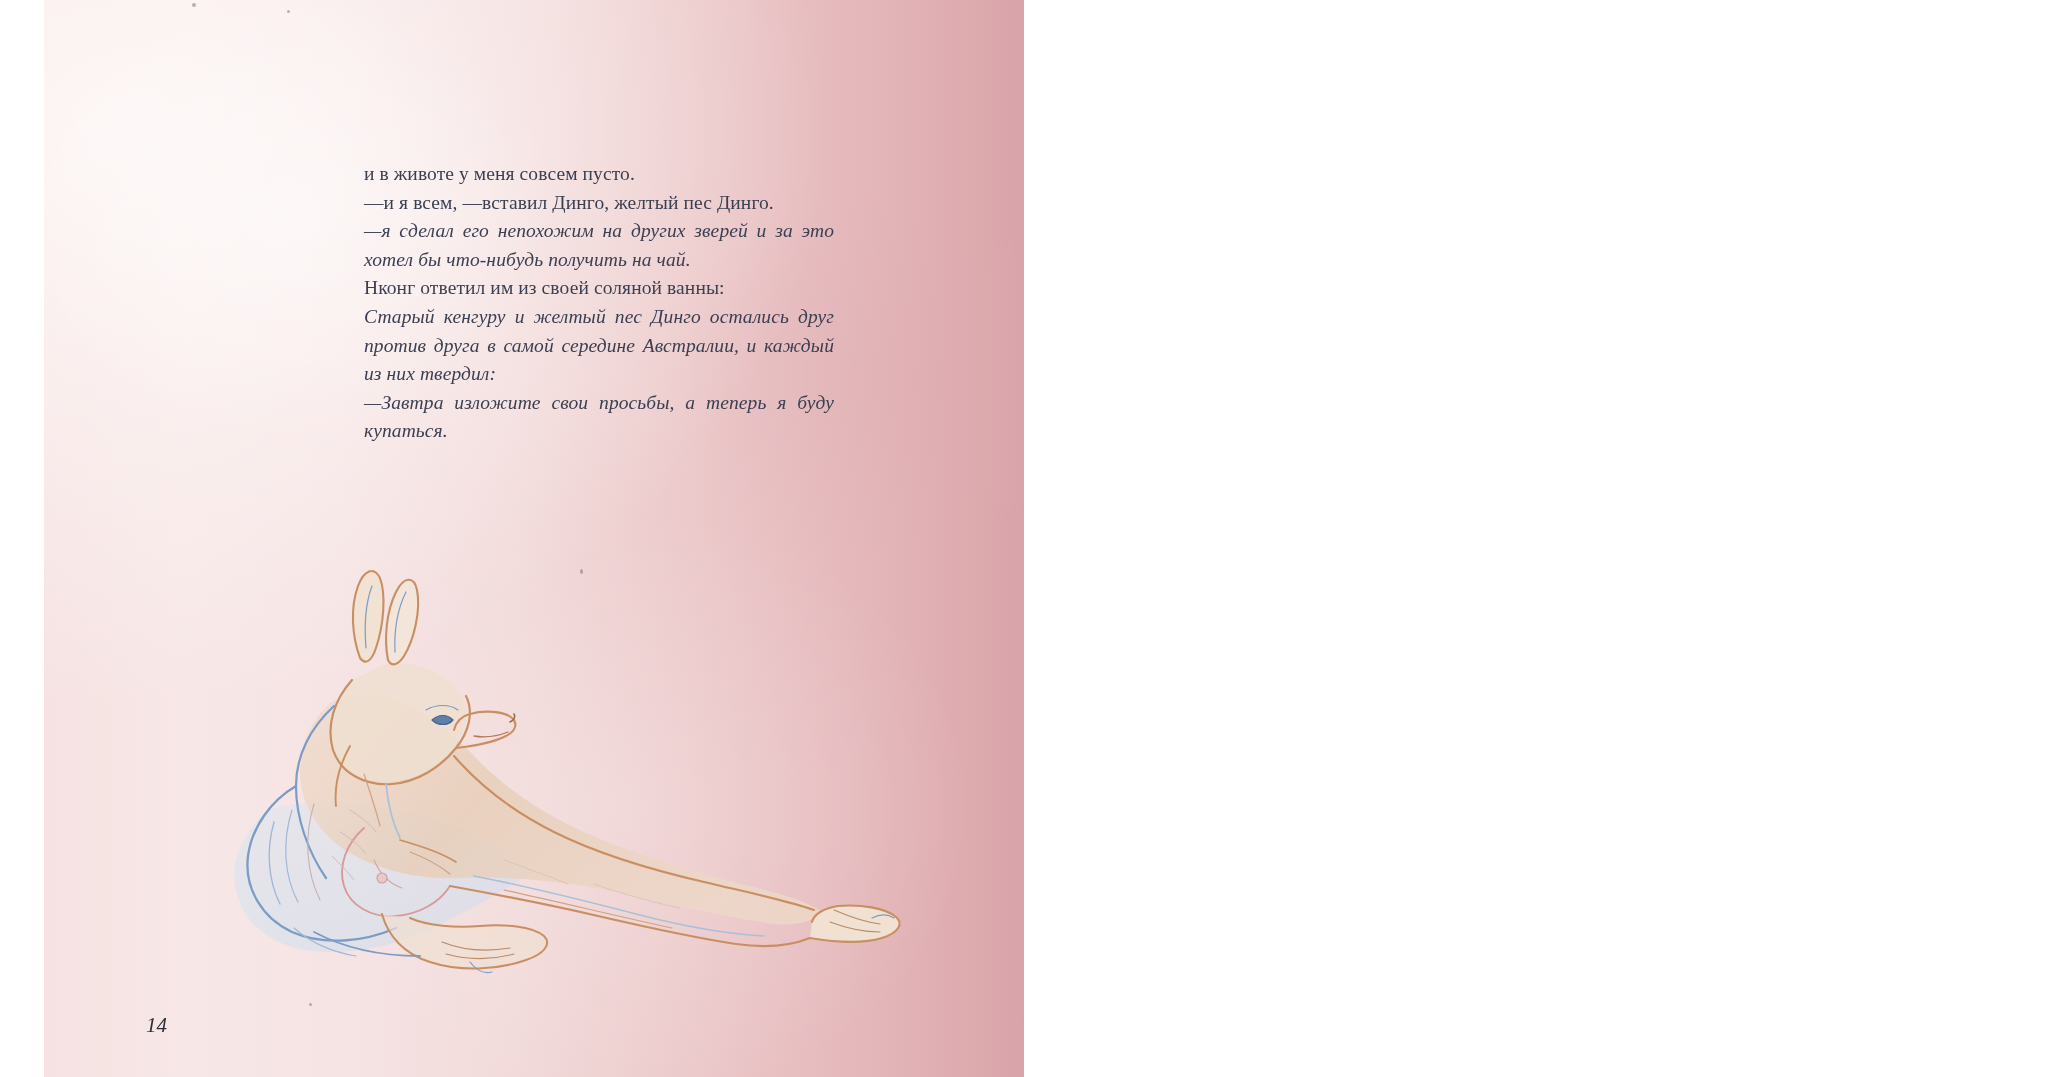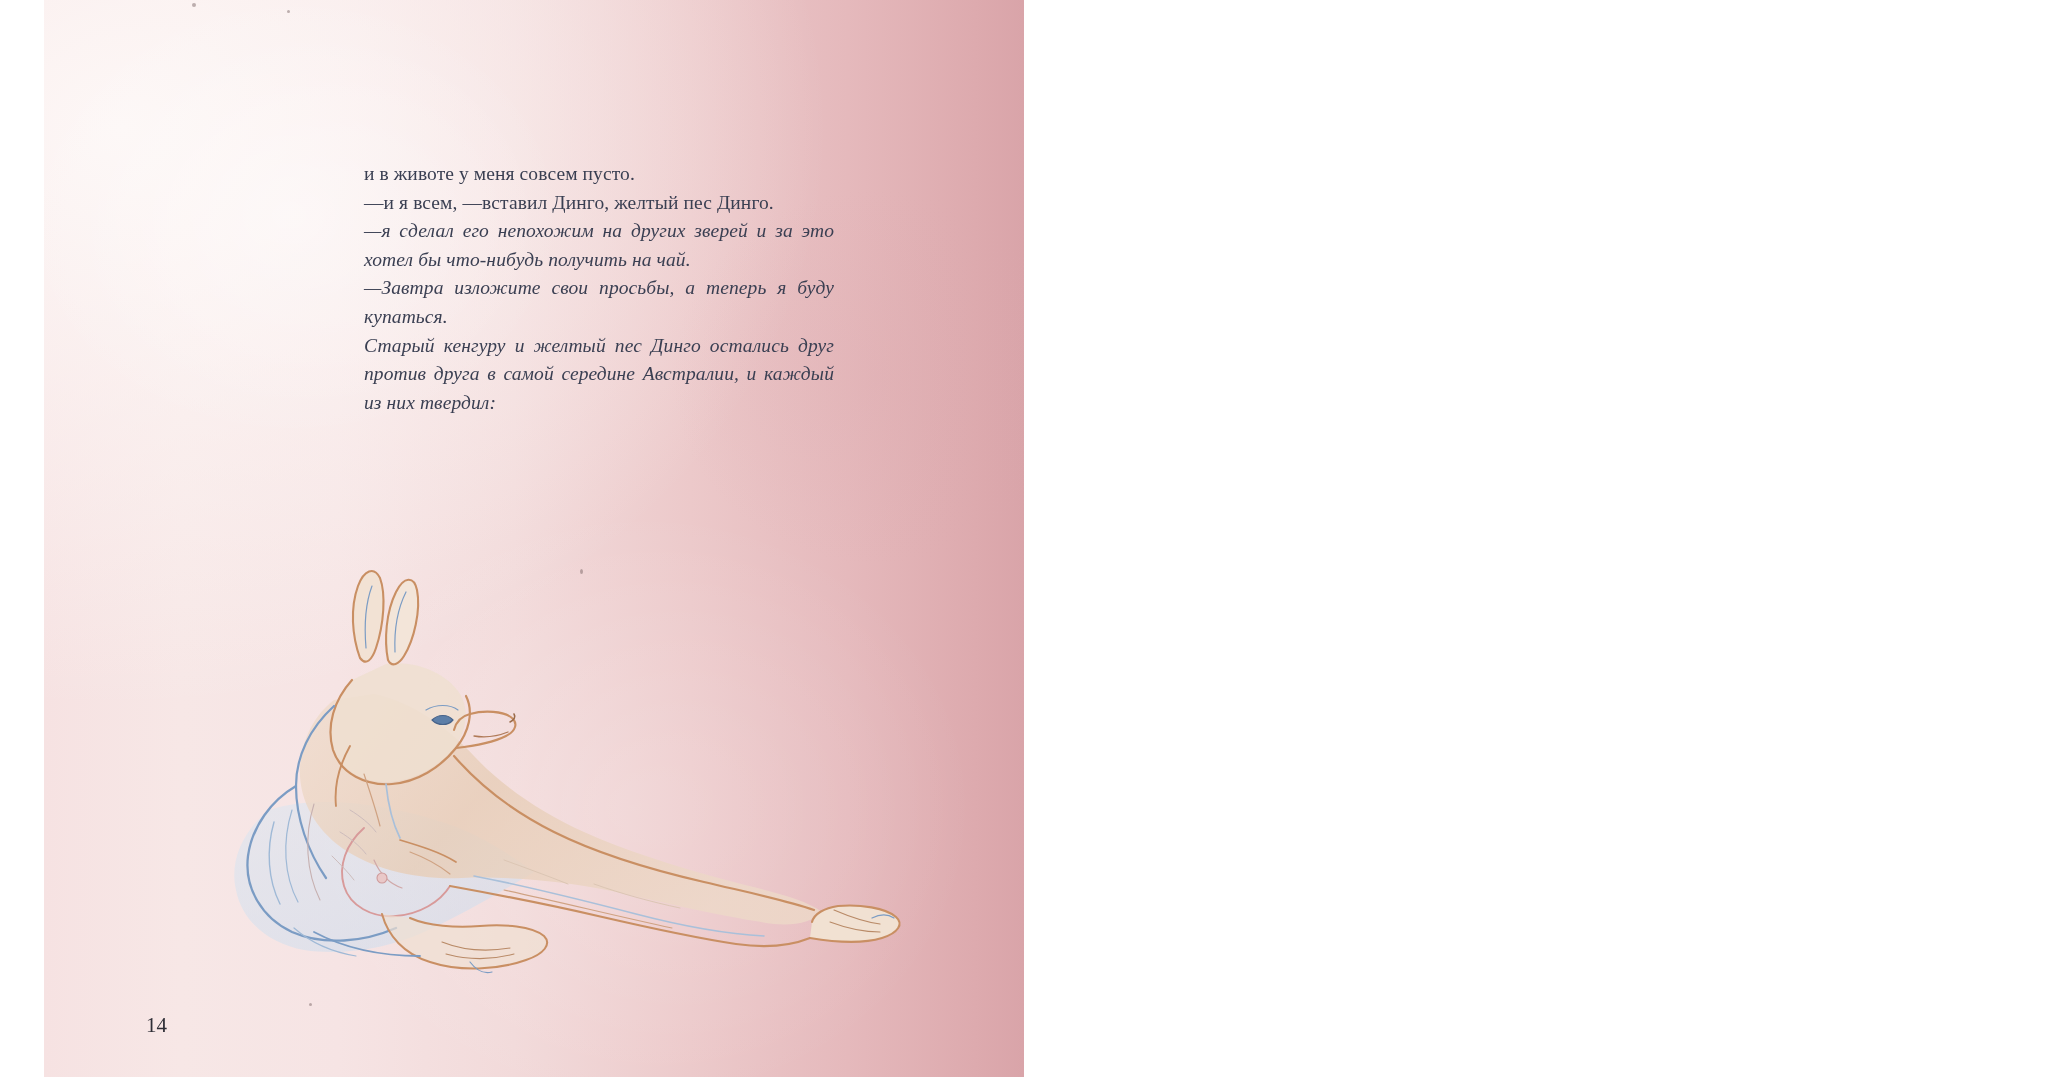--- a/index.html
+++ b/index.html
@@ -84,20 +84,21 @@
   }
 
   
   #page-number {
     position: absolute;
     left: 102px;
     top: 1013px;
     font-size: 21px;
     color: #2e2e36;
     font-family: "Liberation Serif", serif;
+    font-style: italic;
   }
 
   
   #illustration {
     position: absolute;
     left: 130px;
     top: 560px;
     width: 790px;
     height: 420px;
   }
@@ -118,22 +119,23 @@
 <body>
 
 <div id="book-spread">
 
   <div id="page-left">
 
     <div id="text-block">
       <p>и в животе у меня совсем пусто.</p>
       <p>—и я всем, —вставил Динго, желтый пес Динго.</p>
       <p class="justify-line">—я сделал его непохожим на других зверей и за это хотел бы что-нибудь получить на чай.</p>
+      <p>Нконг ответил им из своей соляной ванны:</p>
+      <p class="justify-line">Старый кенгуру и желтый пес Динго остались друг против друга в самой середине Австралии, и каждый из них твердил:</p>
       <p class="justify-line">—Завтра изложите свои просьбы, а теперь я буду купаться.</p>
-      <p class="justify-line">Старый кенгуру и желтый пес Динго остались друг против друга в самой середине Австралии, и каждый из них твердил:</p>
     </div>
 
     <div class="speck" style="left:148px; top:3px; width:4px; height:4px;"></div>
     <div class="speck" style="left:243px; top:10px; width:3px; height:3px;"></div>
     <div class="speck" style="left:536px; top:569px; width:3px; height:5px;"></div>
     <div class="speck" style="left:265px; top:1003px; width:3px; height:3px;"></div>
 
     <div id="illustration">
       <svg viewBox="0 0 790 420" xmlns="http://www.w3.org/2000/svg">
         <defs>

